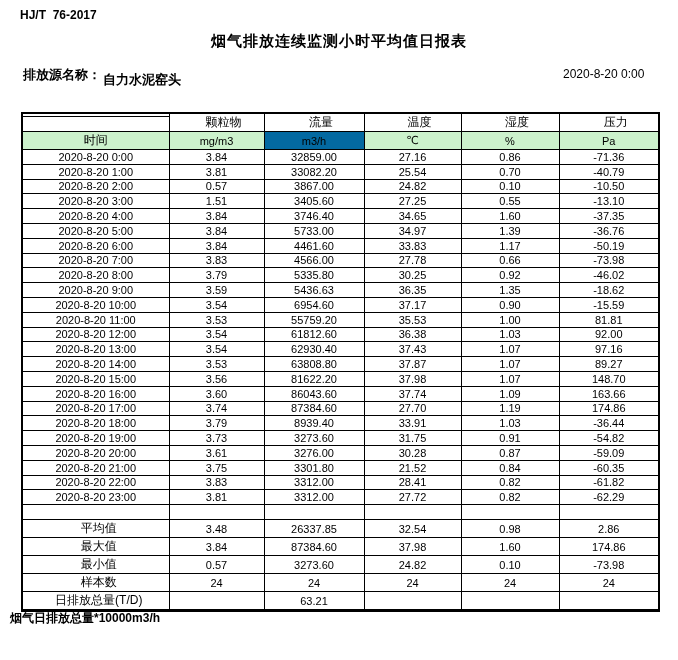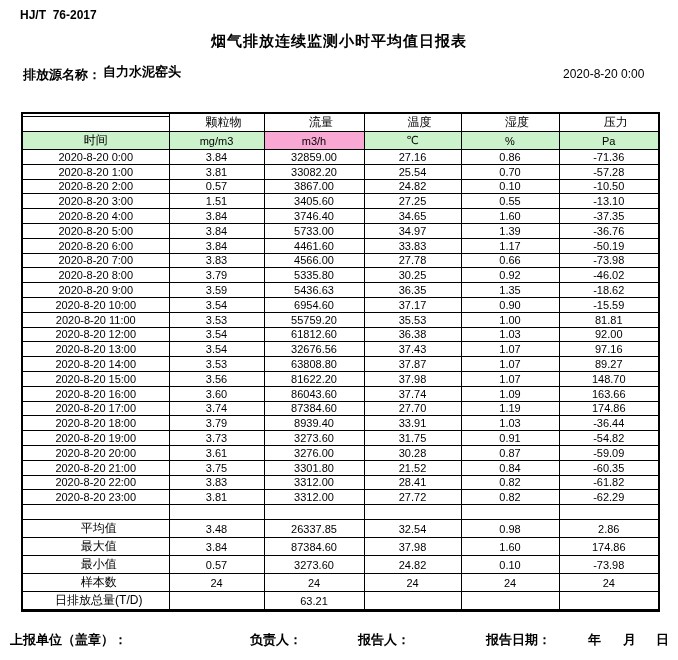--- a/index.html
+++ b/index.html
@@ -3,21 +3,21 @@
 <meta charset="utf-8">
 <style>
   html,body{margin:0;padding:0;background:#ffffff;}
   .page{
     position:relative;width:678px;height:660px;background:#fff;
     font-family:"Liberation Sans","DejaVu Sans",sans-serif;color:#000;overflow:hidden;
   }
   .doc-code{position:absolute;top:8px;left:20px;font-size:12px;font-weight:bold;white-space:pre;}
   .title{position:absolute;top:32px;left:0;width:100%;text-align:center;font-size:15px;font-weight:bold;letter-spacing:1px;}
   .src-label{position:absolute;top:66px;left:23px;font-size:13px;font-weight:bold;}
-  .src-name{position:absolute;top:63px;left:103px;font-size:13px;font-weight:bold;}
+  .src-name{position:absolute;top:71px;left:103px;font-size:13px;font-weight:bold;}
   .report-dt{position:absolute;top:67px;left:563px;font-size:12px;}
   table.report{
     position:absolute;top:112px;left:21px;width:637px;
     border-collapse:collapse;table-layout:fixed;
     border:2px solid #000;border-bottom:3px solid #000;
   }
   table.report td,table.report th{
     border:1px solid #000;text-align:center;vertical-align:middle;
     padding:0;font-size:11px;font-weight:normal;white-space:nowrap;overflow:hidden;
   }
@@ -68,42 +68,42 @@
         <th rowspan="2">温度</th>
         <th rowspan="2">湿度</th>
         <th rowspan="2">压力</th>
       </tr>
       <tr class="hdr-split">
         <td></td>
       </tr>
       <tr class="units">
         <th style="background: rgb(204, 242, 204);">时间</th>
         <td style="background: rgb(204, 242, 204);">mg/m3</td>
-        <td style="background: #f9a8d4;">m3/h</td>
+        <td style="background: #0369a1;">m3/h</td>
         <td style="background: rgb(204, 242, 204);">℃</td>
         <td style="background: rgb(204, 242, 204);">%</td>
         <td style="background: rgb(204, 242, 204);">Pa</td>
       </tr>
     </thead>
     <tbody id="rows-body">
         <tr>
           <td>2020-8-20 0:00</td>
           <td>3.84</td>
           <td>32859.00</td>
           <td>27.16</td>
           <td>0.86</td>
           <td>-71.36</td>
         </tr>
         <tr>
           <td>2020-8-20 1:00</td>
           <td>3.81</td>
           <td>33082.20</td>
           <td>25.54</td>
           <td>0.70</td>
-          <td>-57.28</td>
+          <td>-40.79</td>
         </tr>
         <tr>
           <td>2020-8-20 2:00</td>
           <td>0.57</td>
           <td>3867.00</td>
           <td>24.82</td>
           <td>0.10</td>
           <td>-10.50</td>
         </tr>
         <tr>
@@ -182,21 +182,21 @@
           <td>2020-8-20 12:00</td>
           <td>3.54</td>
           <td>61812.60</td>
           <td>36.38</td>
           <td>1.03</td>
           <td>92.00</td>
         </tr>
         <tr>
           <td>2020-8-20 13:00</td>
           <td>3.54</td>
-          <td>32676.56</td>
+          <td>62930.40</td>
           <td>37.43</td>
           <td>1.07</td>
           <td>97.16</td>
         </tr>
         <tr>
           <td>2020-8-20 14:00</td>
           <td>3.53</td>
           <td>63808.80</td>
           <td>37.87</td>
           <td>1.07</td>
@@ -322,24 +322,16 @@
           <td>日排放总量(T/D)</td>
           <td></td>
           <td>63.21</td>
           <td></td>
           <td></td>
           <td></td>
         </tr>
       </tbody>
   </table>
 
-
-  <div class="footer-row">
-    <span class="f-unit">上报单位（盖章）：</span>
-    <span class="f-resp">负责人：</span>
-    <span class="f-reporter">报告人：</span>
-    <span class="f-date">报告日期：</span>
-    <span class="f-year">年</span>
-    <span class="f-month">月</span>
-    <span class="f-day">日</span>
-  </div>
+  <div class="note">烟气日排放总量*10000m3/h</div>
+
 
 </div>
 
 </body></html>

